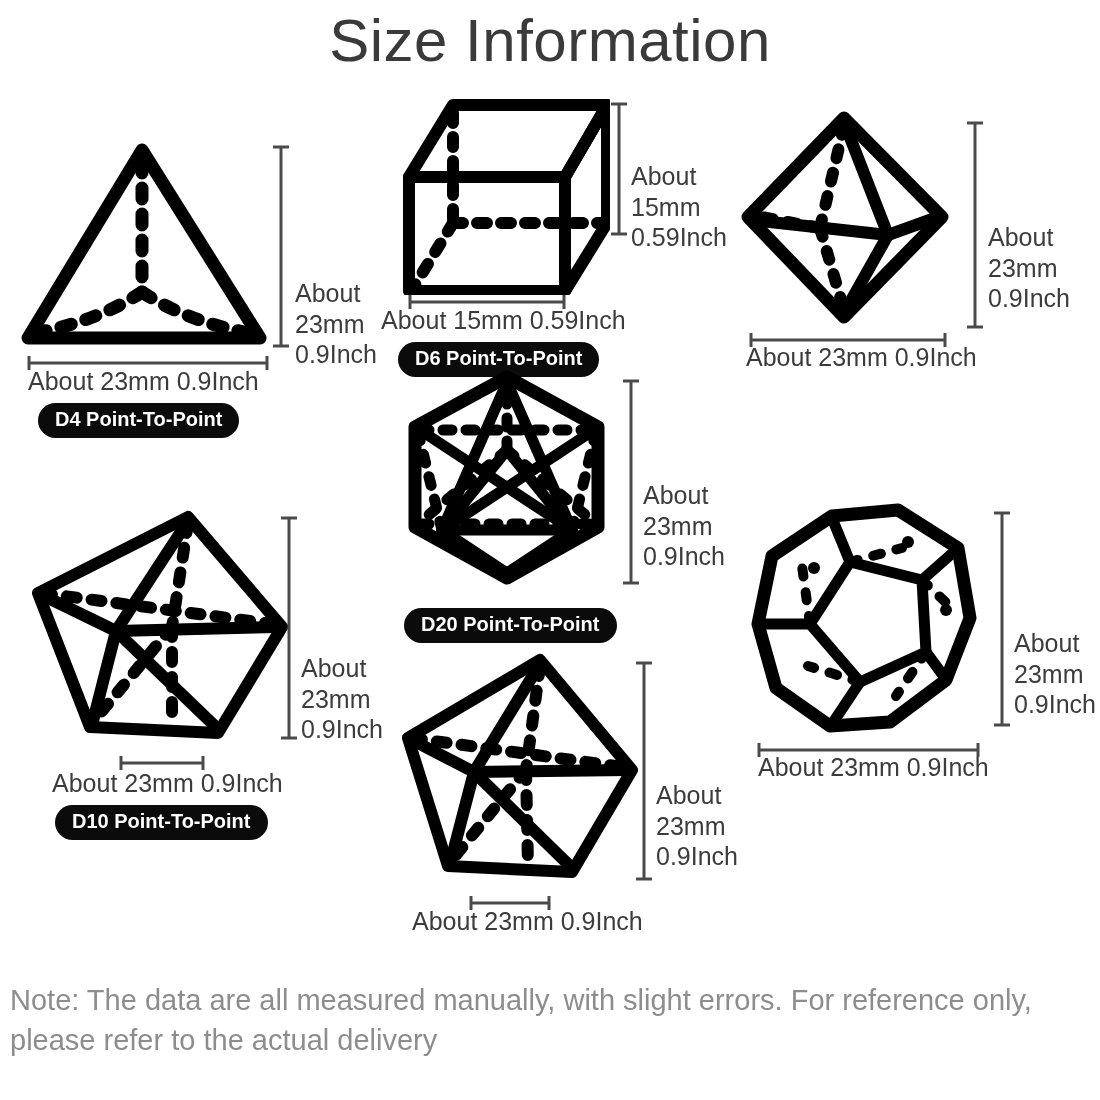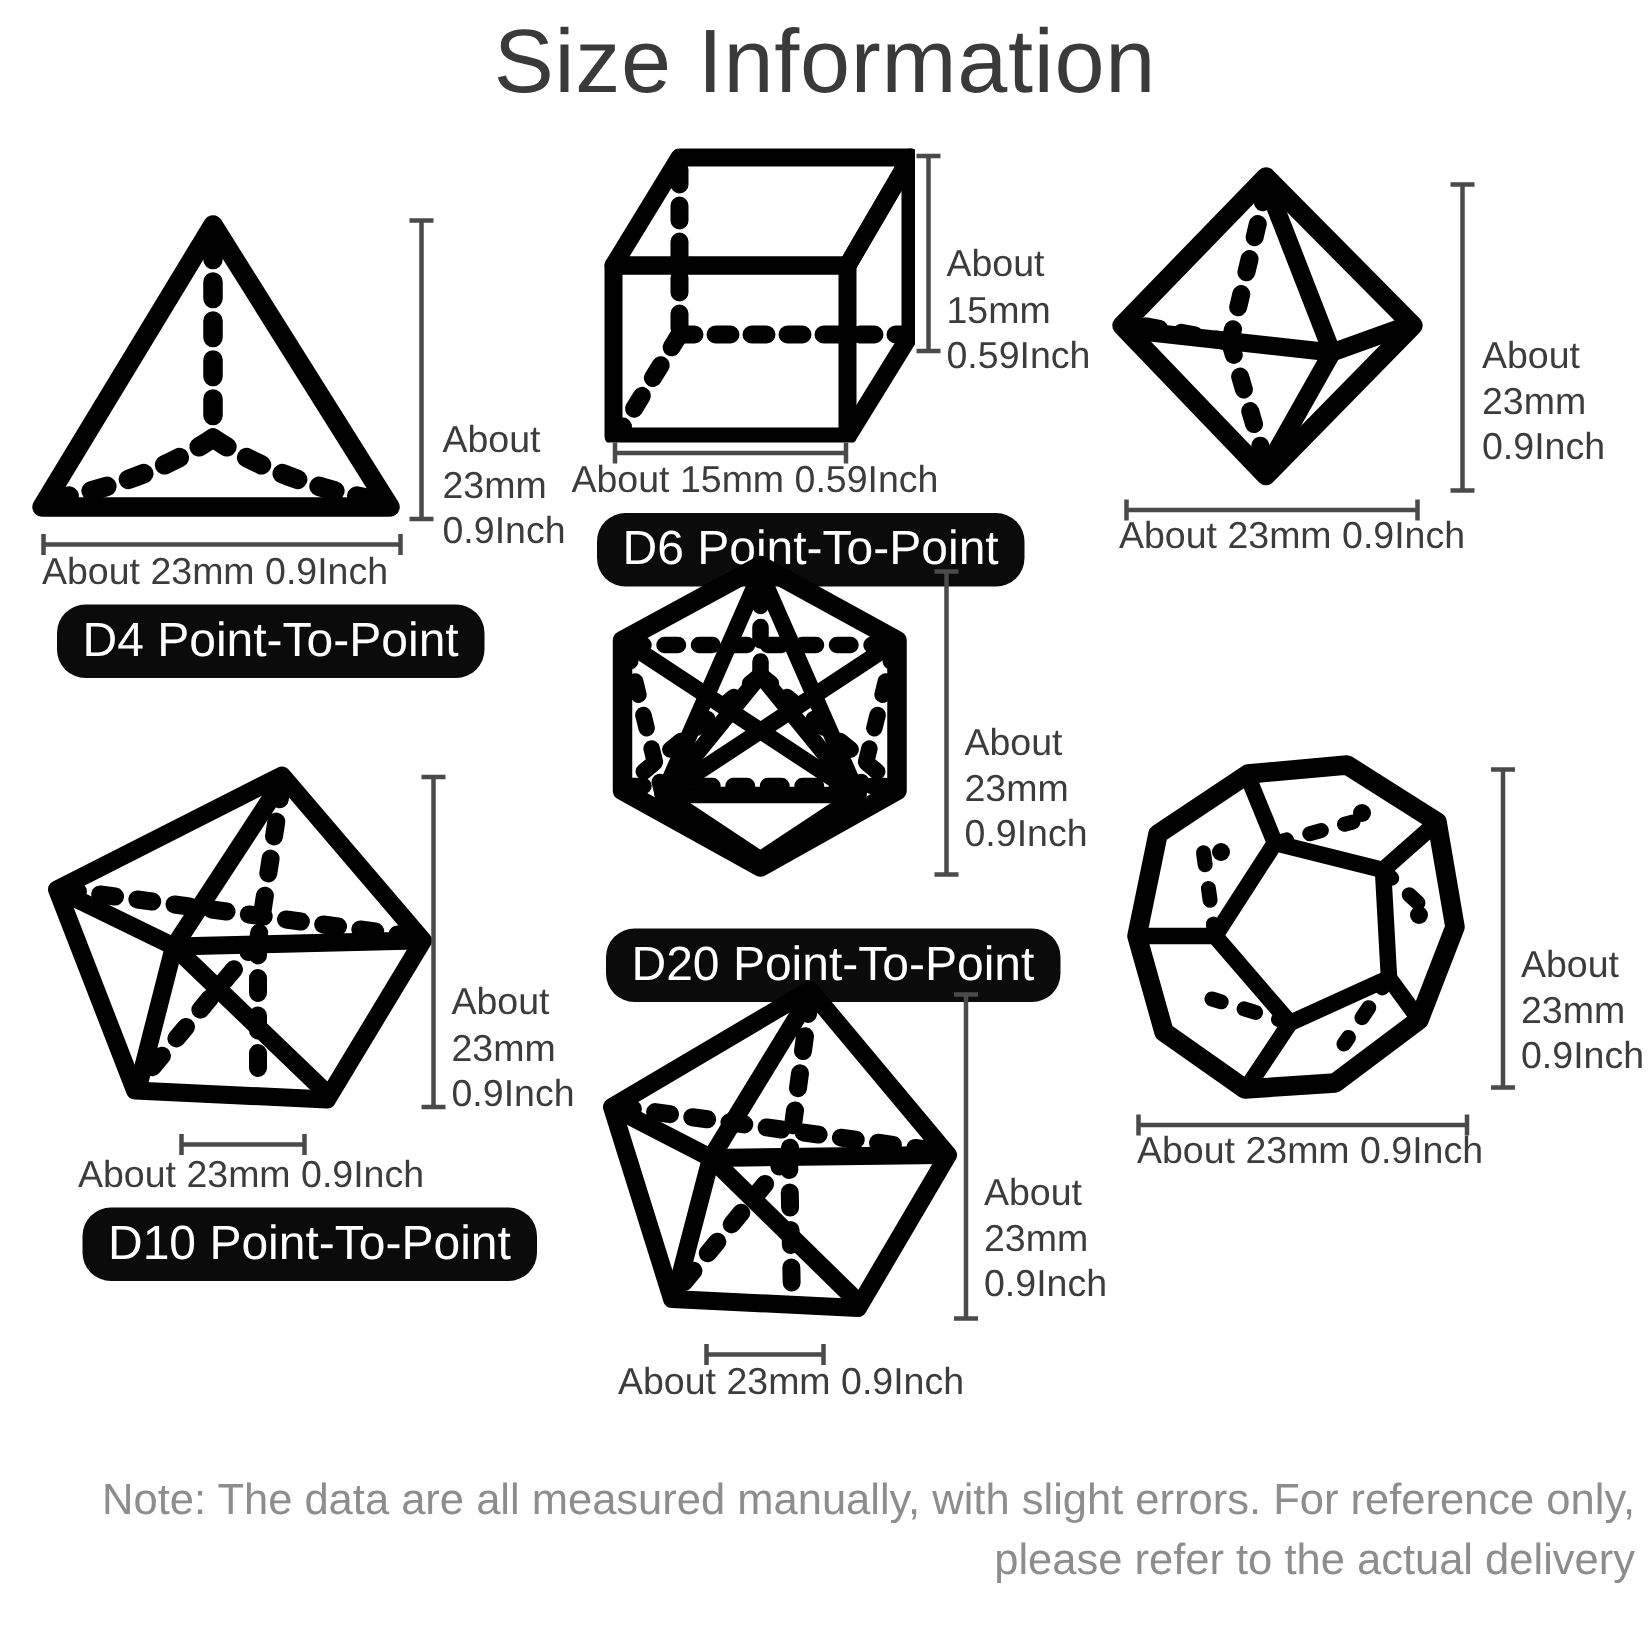--- a/index.html
+++ b/index.html
@@ -58,38 +58,38 @@
     white-space: nowrap;
     line-height: 1.1;
     text-align: right;
   }
 
   
   .badge {
     position: absolute;
     background: #0b0b0b;
     color: #ffffff;
-    font-size: 32px;
-    font-weight: normal;
+    font-size: 20px;
+    font-weight: bold;
     border-radius: 19px;
     padding: 5px 17px 7px 17px;
     white-space: nowrap;
     line-height: 1.15;
   }
 
   
   .dimline { position: absolute; }
 
   
   .note {
     position: absolute;
     left: 10px;
     top: 980px;
     width: 1080px;
-    text-align: right;
+    text-align: left;
     font-size: 29px;
     color: #8d8d8d;
     line-height: 1.38;
   }
 </style>
 </head>
 <body>
 
 <div id="stage">
 
@@ -231,21 +231,21 @@
       <line x1="1" y1="3" x2="17" y2="3" stroke="#4a4a4a" stroke-width="3"></line>
       <line x1="1" y1="205" x2="17" y2="205" stroke="#4a4a4a" stroke-width="3"></line>
     </svg>
 
     <div class="vlabel" style="left:243px; top:62px;">
       <span>About</span>
       <span>23mm</span>
       <span>0.9Inch</span>
     </div>
 
-    <div class="badge" style="left:4px; top:238px;margin-top:11px;">D20 Point-To-Point</div>
+    <div class="badge" style="left:4px; top:238px;">D20 Point-To-Point</div>
   </div>
 
   <div class="die-block" style="left:30px; top:505px; width:330px; height:340px;">
     <svg class="die-art" width="260" height="240" viewBox="0 0 260 240">
 
       <polygon points="158,12 252,122 188,228 60,222 8,88" fill="none" stroke="#000" stroke-width="12" stroke-linejoin="round"></polygon>
 
       <line x1="158" y1="16" x2="86" y2="126" stroke="#000" stroke-width="12" stroke-linecap="round"></line>
       <line x1="86" y1="126" x2="188" y2="224" stroke="#000" stroke-width="12" stroke-linecap="round"></line>
       <line x1="86" y1="126" x2="248" y2="122" stroke="#000" stroke-width="12" stroke-linecap="round"></line>

